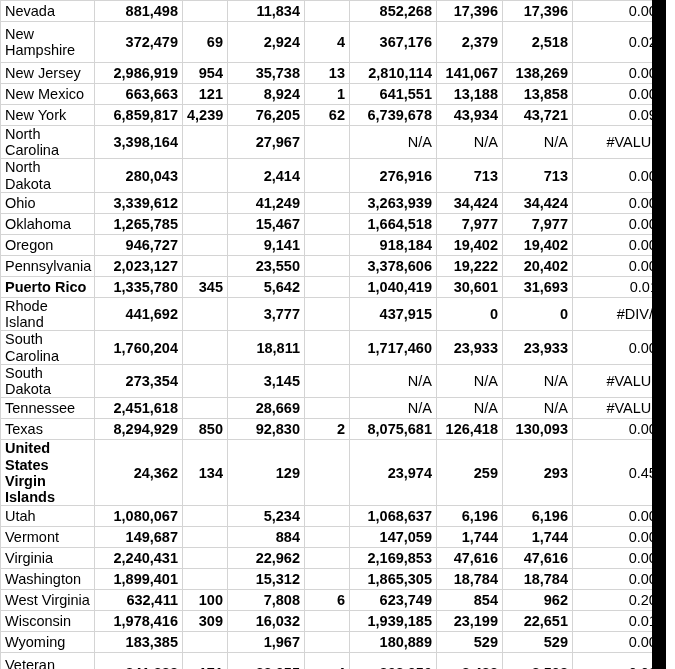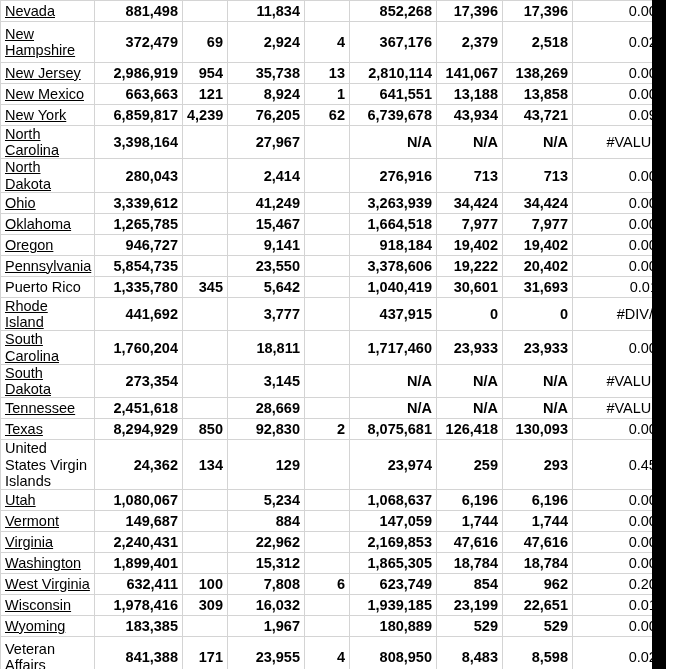--- a/index.html
+++ b/index.html
@@ -49,26 +49,25 @@
   }
   tr.r1 td { height: 20px; }
   tr.r2 td { height: 40px; }
 
   td.name {
     text-align: left;
     font-weight: normal;
     padding-left: 1px;
   }
   td.name .lbl {
-    text-decoration: underline;
     text-underline-offset: 1px;
   }
   td.name.plain .lbl {
     text-decoration: none;
-    font-weight: normal;
+    font-weight: bold;
   }
   td.name.nolink .lbl {
     text-decoration: none;
     font-weight: normal;
   }
 
   td.num {
     text-align: right;
     font-weight: bold;
   }
@@ -77,21 +76,21 @@
   td.dec {
     text-align: right;
     font-weight: normal;
   }
   td.err {
     text-align: right;
     font-weight: normal;
   }
   td.na {
     text-align: right;
-    font-weight: bold;
+    font-weight: normal;
   }
   td.flagged::before {
     content: "";
     position: absolute;
     left: 0;
     top: 0;
     width: 0;
     height: 0;
     border-top: 7px solid #1a7a31;
     border-right: 7px solid transparent;
@@ -249,21 +248,21 @@
           <td class="num">9,141</td>
           <td class="num"></td>
           <td class="num ital">918,184</td>
           <td class="num">19,402</td>
           <td class="num">19,402</td>
           <td class="dec">0.000</td>
           <td class="dec flagged">0.002</td>
         </tr>
         <tr class="r1">
           <td class="name"><span class="lbl">Pennsylvania</span></td>
-          <td class="num">5,854,735</td>
+          <td class="num">2,023,127</td>
           <td class="num"></td>
           <td class="num">23,550</td>
           <td class="num"></td>
           <td class="num ital">3,378,606</td>
           <td class="num">19,222</td>
           <td class="num">20,402</td>
           <td class="dec">0.000</td>
           <td class="dec flagged">0.007</td>
         </tr>
         <tr class="r1">

